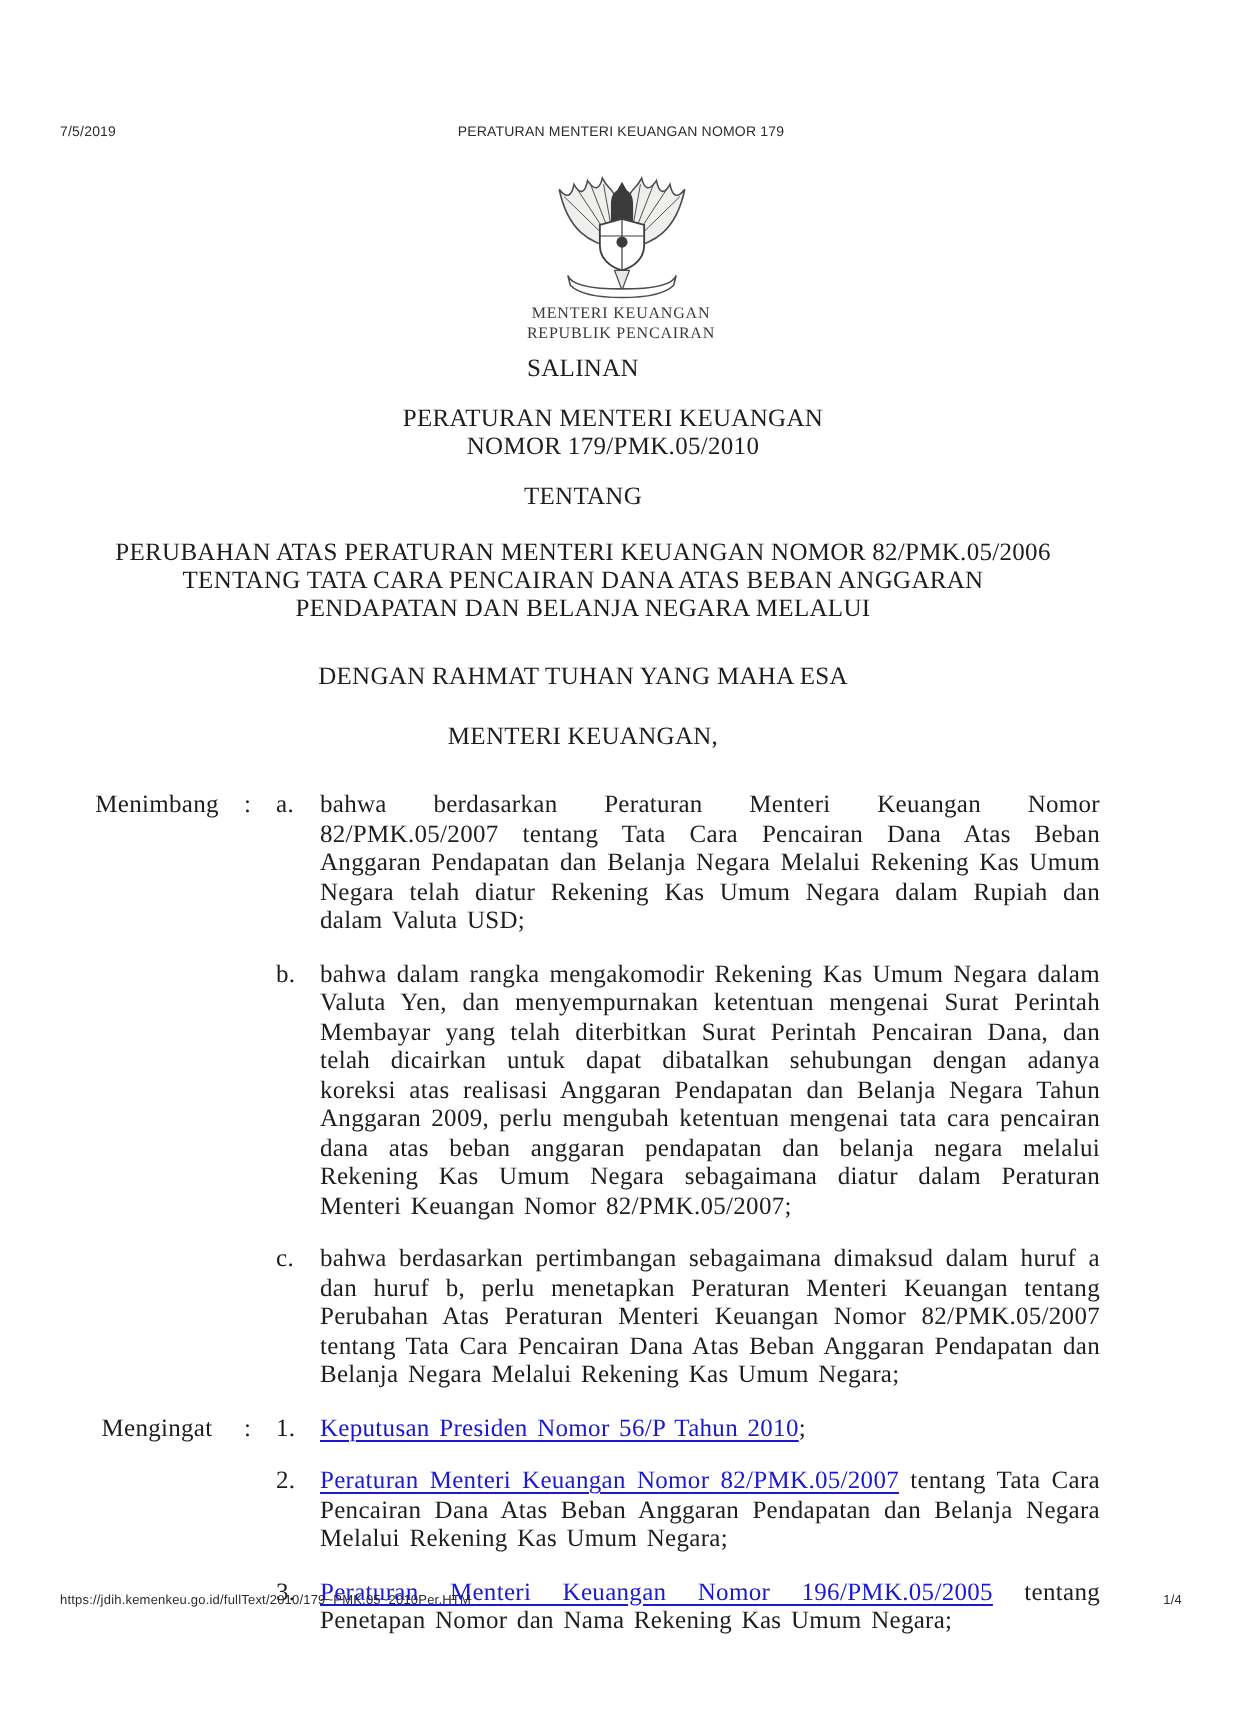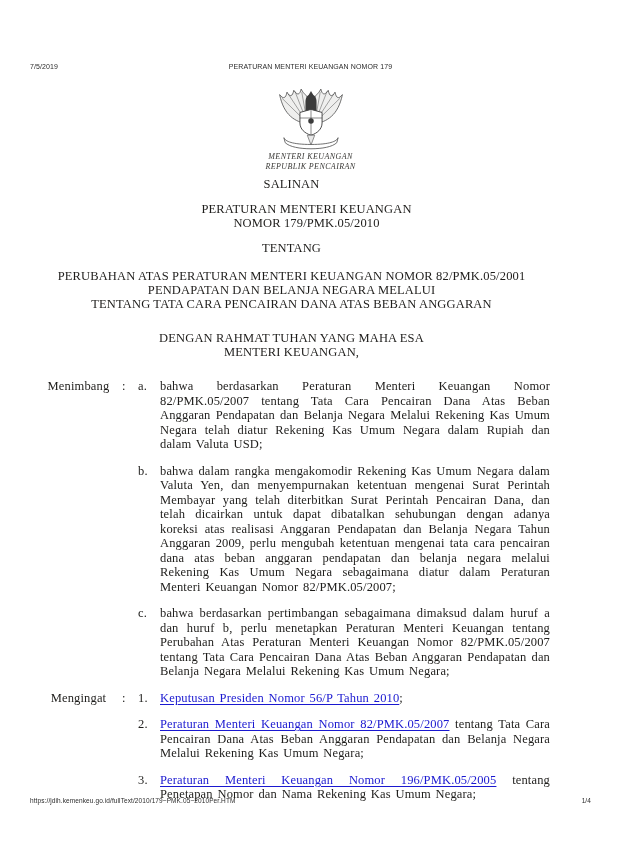--- a/index.html
+++ b/index.html
@@ -22,36 +22,36 @@
   }
   .print-bar.top { top: 63px; }
   .print-bar.bottom { top: 797px; font-size: 6.5px; }
   .print-bar .left  { text-align: left; }
   .print-bar .mid   { text-align: center; }
   .print-bar .right { text-align: right; }
 
   
   .emblem {
     position: absolute; top: 86px; left: 0; right: 0;
-    text-align: center; line-height: 0; font-style: italic;
+    text-align: center; line-height: 0;
   }
   .emblem .org {
     font-size: 8px; line-height: 10px; letter-spacing: 0.4px;
     color: #3a3936; margin-top: 2px;
   }
 
   
   .doc { position: absolute; top: 0; left: 0; width: 583px; }
   .c { text-align: center; font-size: 12.5px; line-height: 14px; letter-spacing: 0.15px; }
   #salinan    { margin-top: 177px; }
   #heading    { margin-top: 11px; margin-left: 30px; }
   #tentang    { margin-top: 11px; }
   #title      { margin-top: 14px; line-height: 13.6px; }
   #invocation { margin-top: 20px; }
-  #issuer     { margin-top: 0; }
+  #issuer     { margin-top: 16px; }
 
   
   .blocks { margin-top: 20px; }
   .row {
     display: grid;
     grid-template-columns: 87px 16px 22px 1fr;
     margin: 0 33px 12px 35px;
     font-size: 12.5px; line-height: 14.5px;
     letter-spacing: 0.15px;
   }
@@ -94,23 +94,23 @@
   <div class="c" id="salinan">SALINAN</div>
 
   <div id="heading">
     <div class="c">PERATURAN MENTERI KEUANGAN</div>
     <div class="c">NOMOR 179/PMK.05/2010</div>
   </div>
 
   <div class="c" id="tentang">TENTANG</div>
 
   <div id="title">
-    <div class="c">PERUBAHAN ATAS PERATURAN MENTERI KEUANGAN NOMOR 82/PMK.05/2001</div>
+    <div class="c">PERUBAHAN ATAS PERATURAN MENTERI KEUANGAN NOMOR 82/PMK.05/2006</div>
+    <div class="c">TENTANG TATA CARA PENCAIRAN DANA ATAS BEBAN ANGGARAN</div>
     <div class="c">PENDAPATAN DAN BELANJA NEGARA MELALUI</div>
-    <div class="c">TENTANG TATA CARA PENCAIRAN DANA ATAS BEBAN ANGGARAN</div>
   </div>
 
   <div class="c" id="invocation">DENGAN RAHMAT TUHAN YANG MAHA ESA</div>
   <div class="c" id="issuer">MENTERI KEUANGAN,</div>
 
   <div class="blocks">
 
     <div class="row">
       <div class="lbl">Menimbang</div>
       <div class="colon">:</div>

